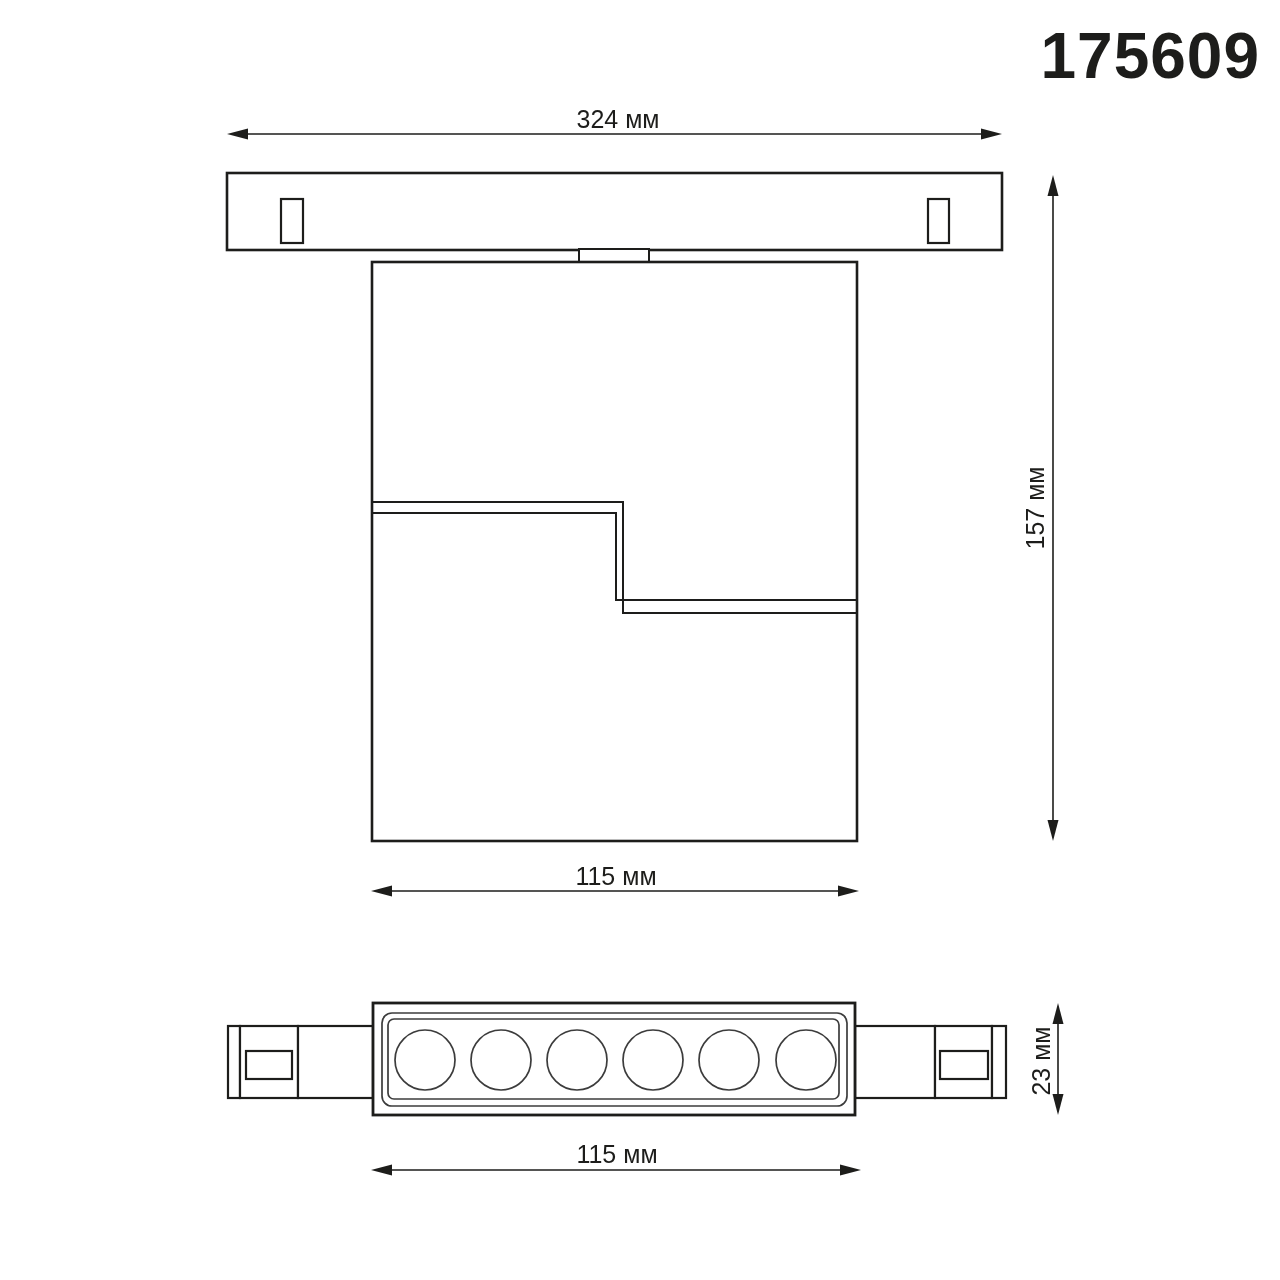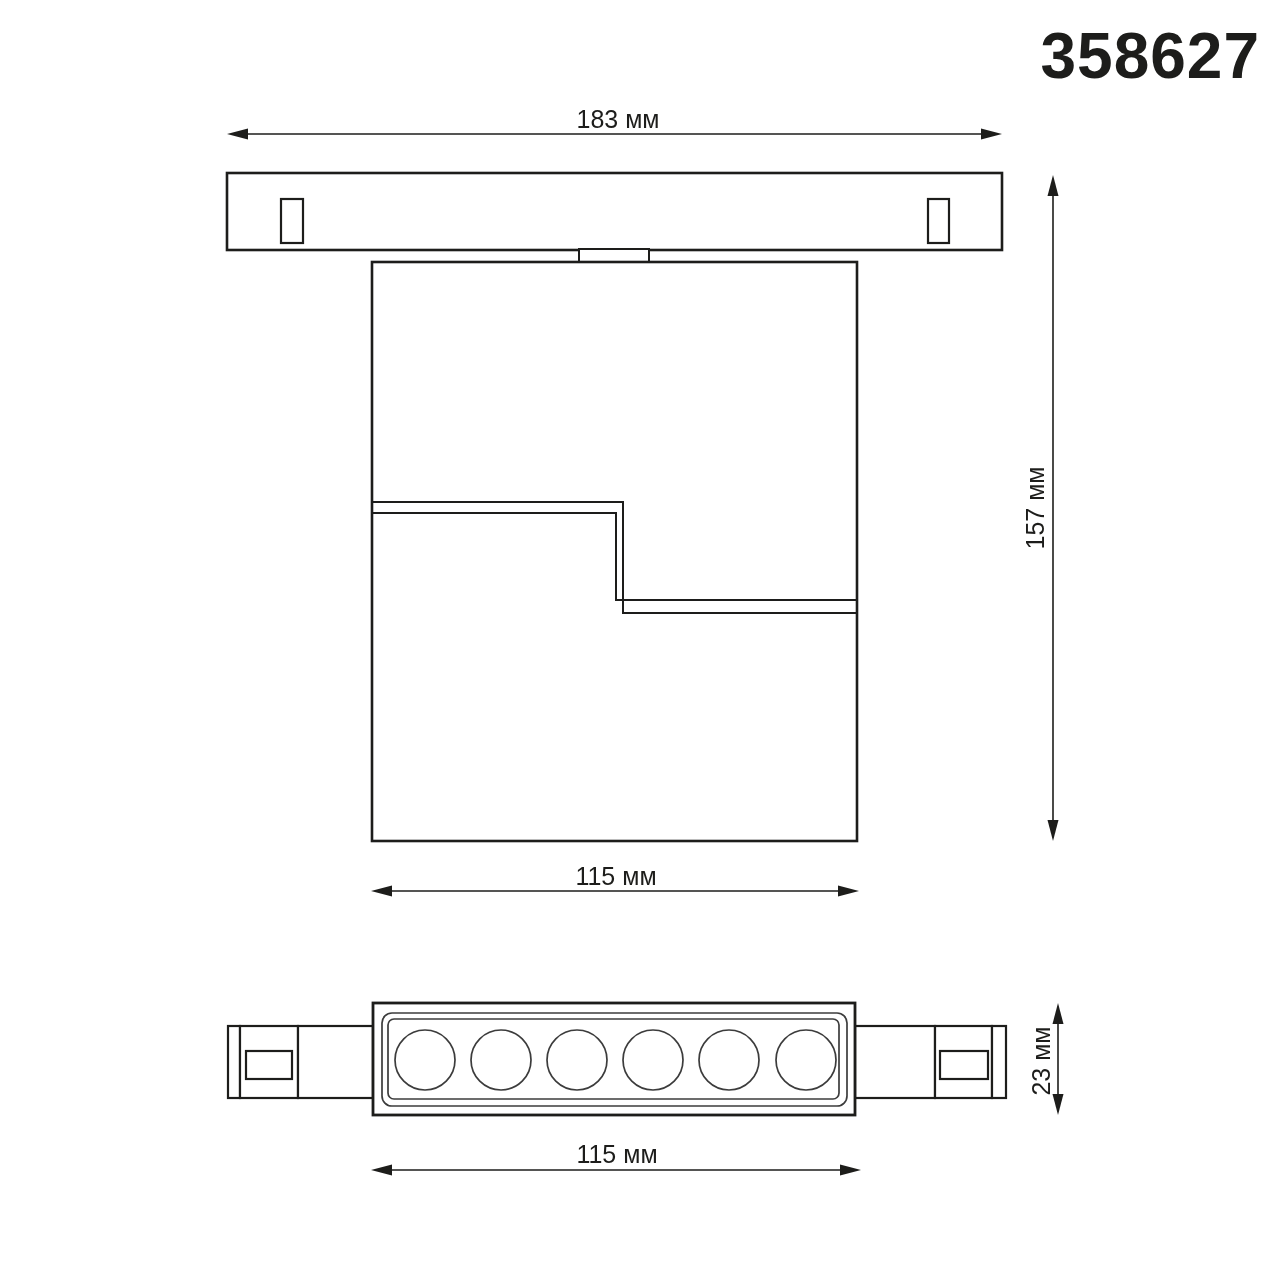--- a/index.html
+++ b/index.html
@@ -114,23 +114,23 @@
       <polygon points="1058,1115 1052.5,1094 1063.5,1094" stroke="none"></polygon>
     </g>
 
     <g stroke="#1d1d1b" fill="#1d1d1b">
       <line x1="381" y1="1170" x2="851" y2="1170" stroke-width="1.6"></line>
       <polygon points="371,1170 392,1164.5 392,1175.5" stroke="none"></polygon>
       <polygon points="861,1170 840,1164.5 840,1175.5" stroke="none"></polygon>
     </g>
   </svg>
 
-  <div class="product-code">358627</div>
+  <div class="product-code">175609</div>
 
-  <div class="dim-label" style="left:618px; top:119px;">183 мм</div>
+  <div class="dim-label" style="left:618px; top:119px;">324 мм</div>
 
   <div class="dim-label vertical" style="left:1035px; top:508px;">157 мм</div>
 
   <div class="dim-label" style="left:616px; top:876px;">115 мм</div>
 
   <div class="dim-label vertical" style="left:1041px; top:1061px;">23 мм</div>
 
   <div class="dim-label" style="left:617px; top:1154px;">115 мм</div>
 
 </div>

